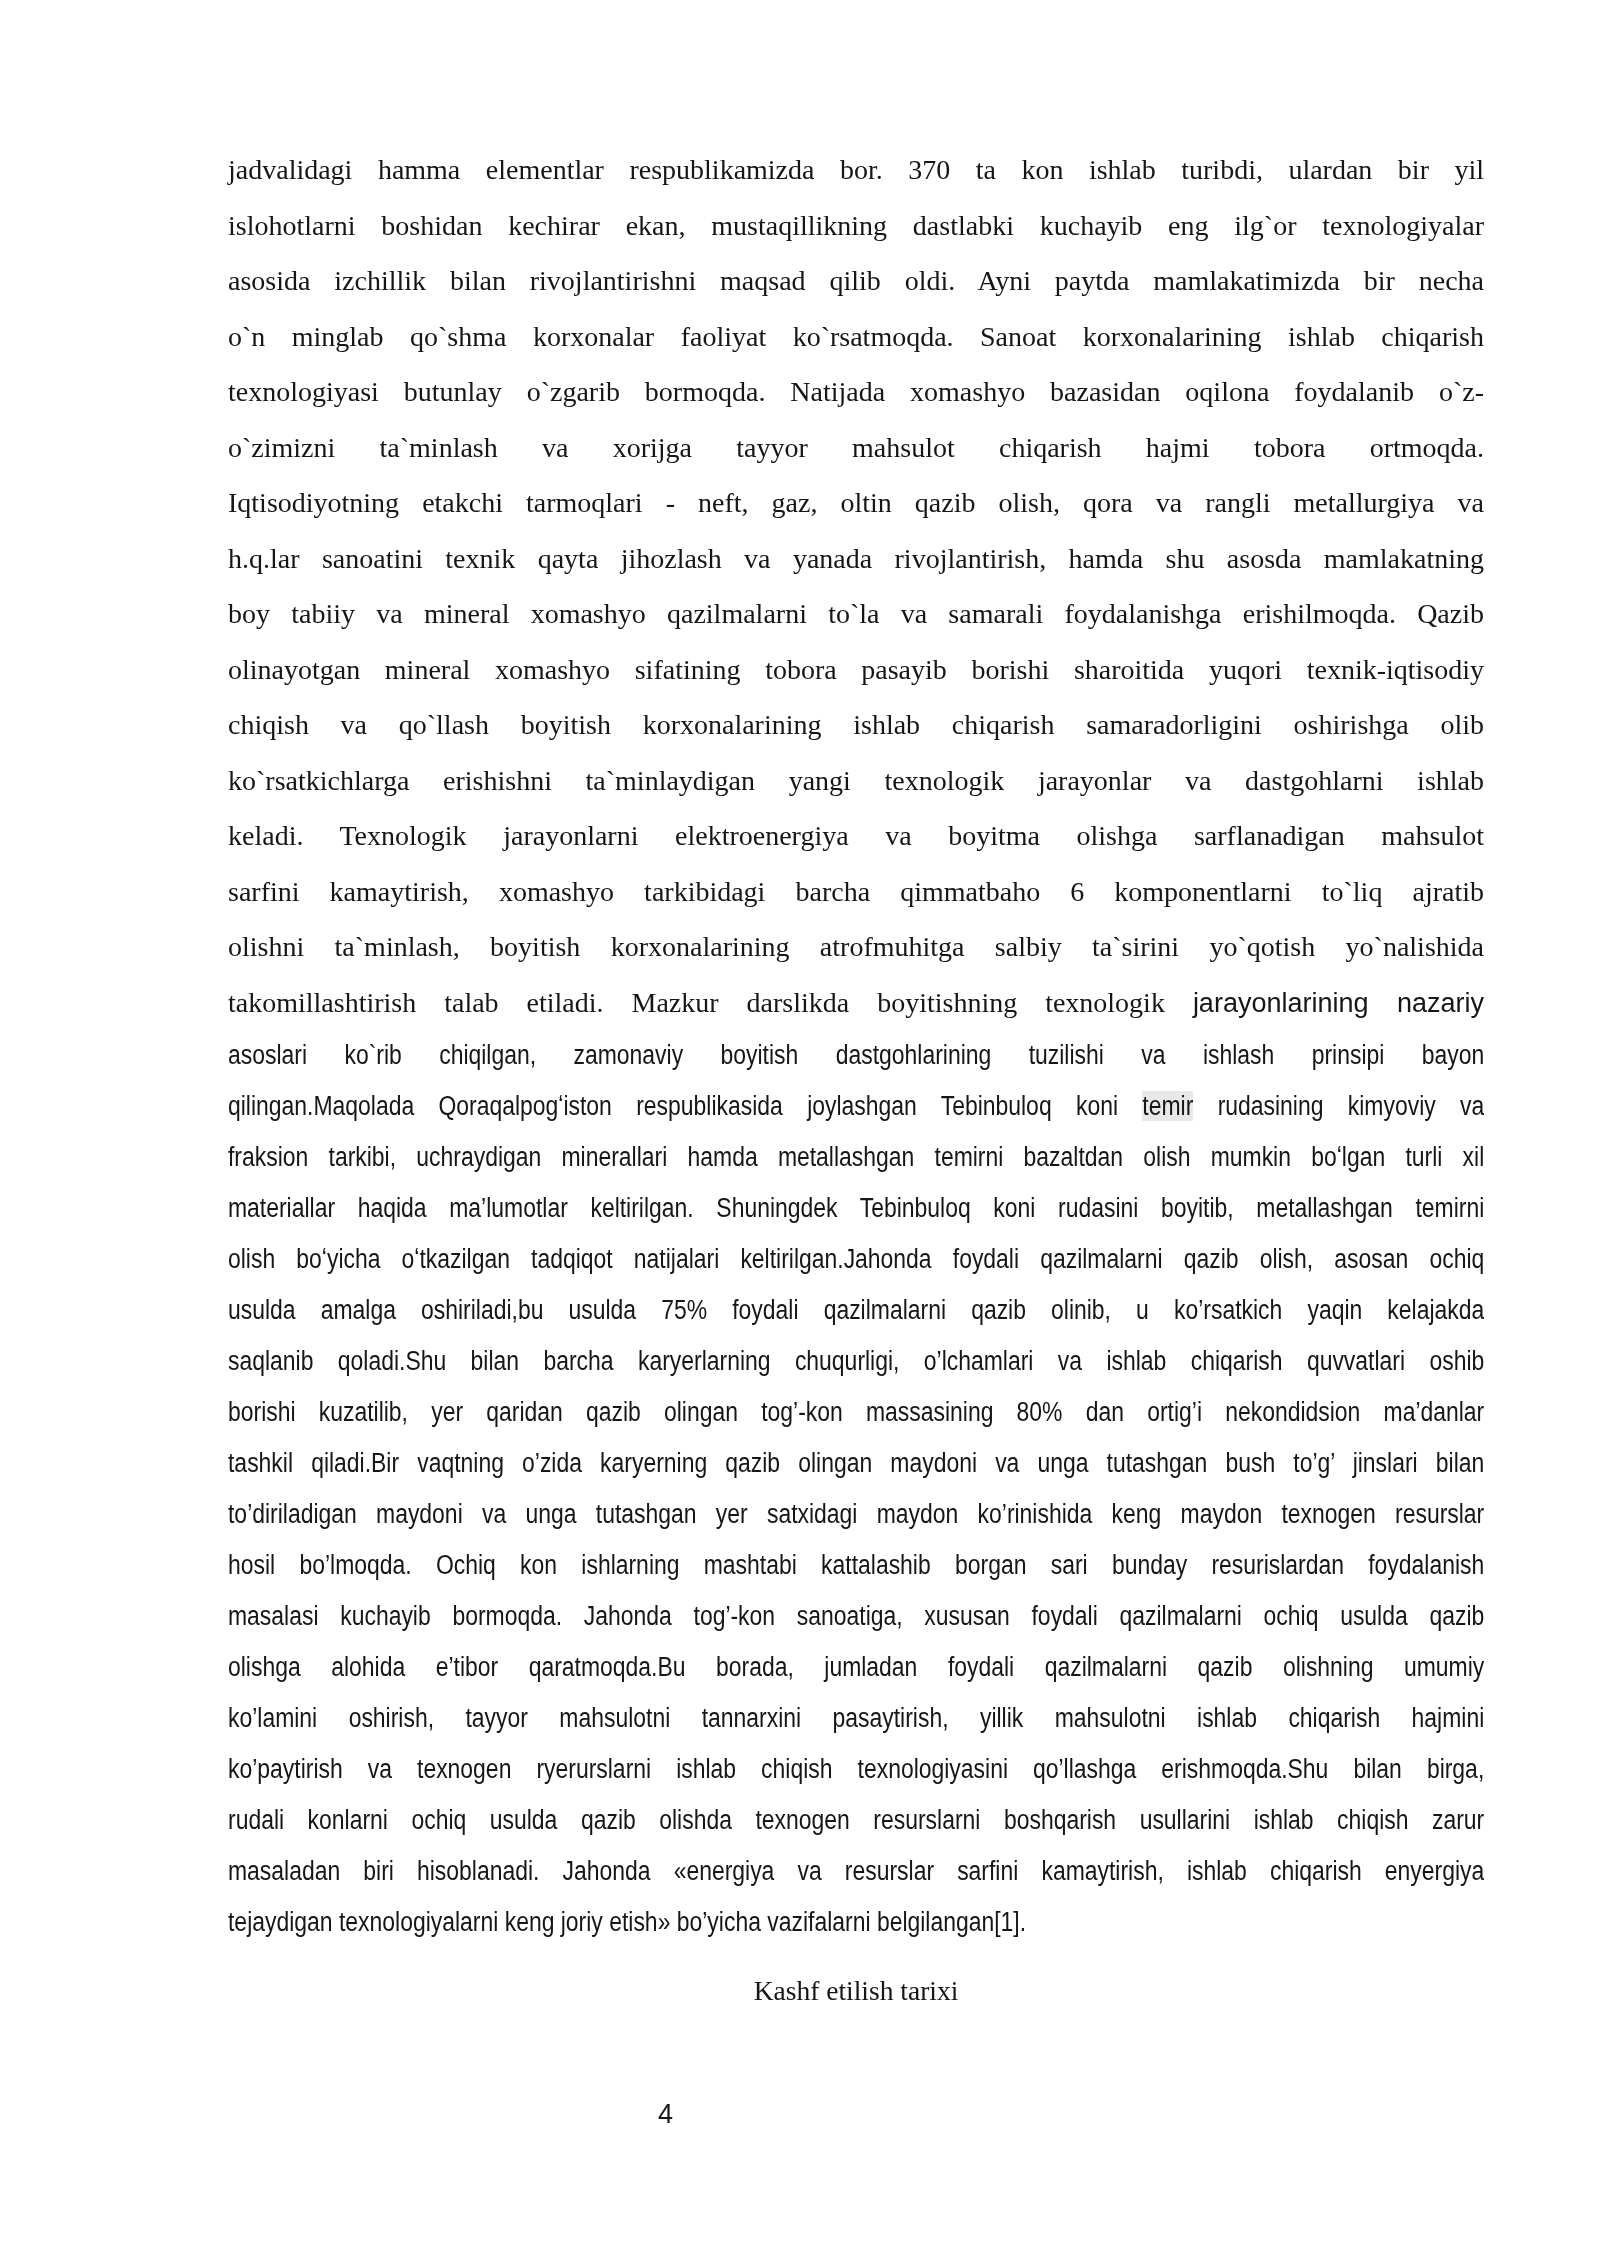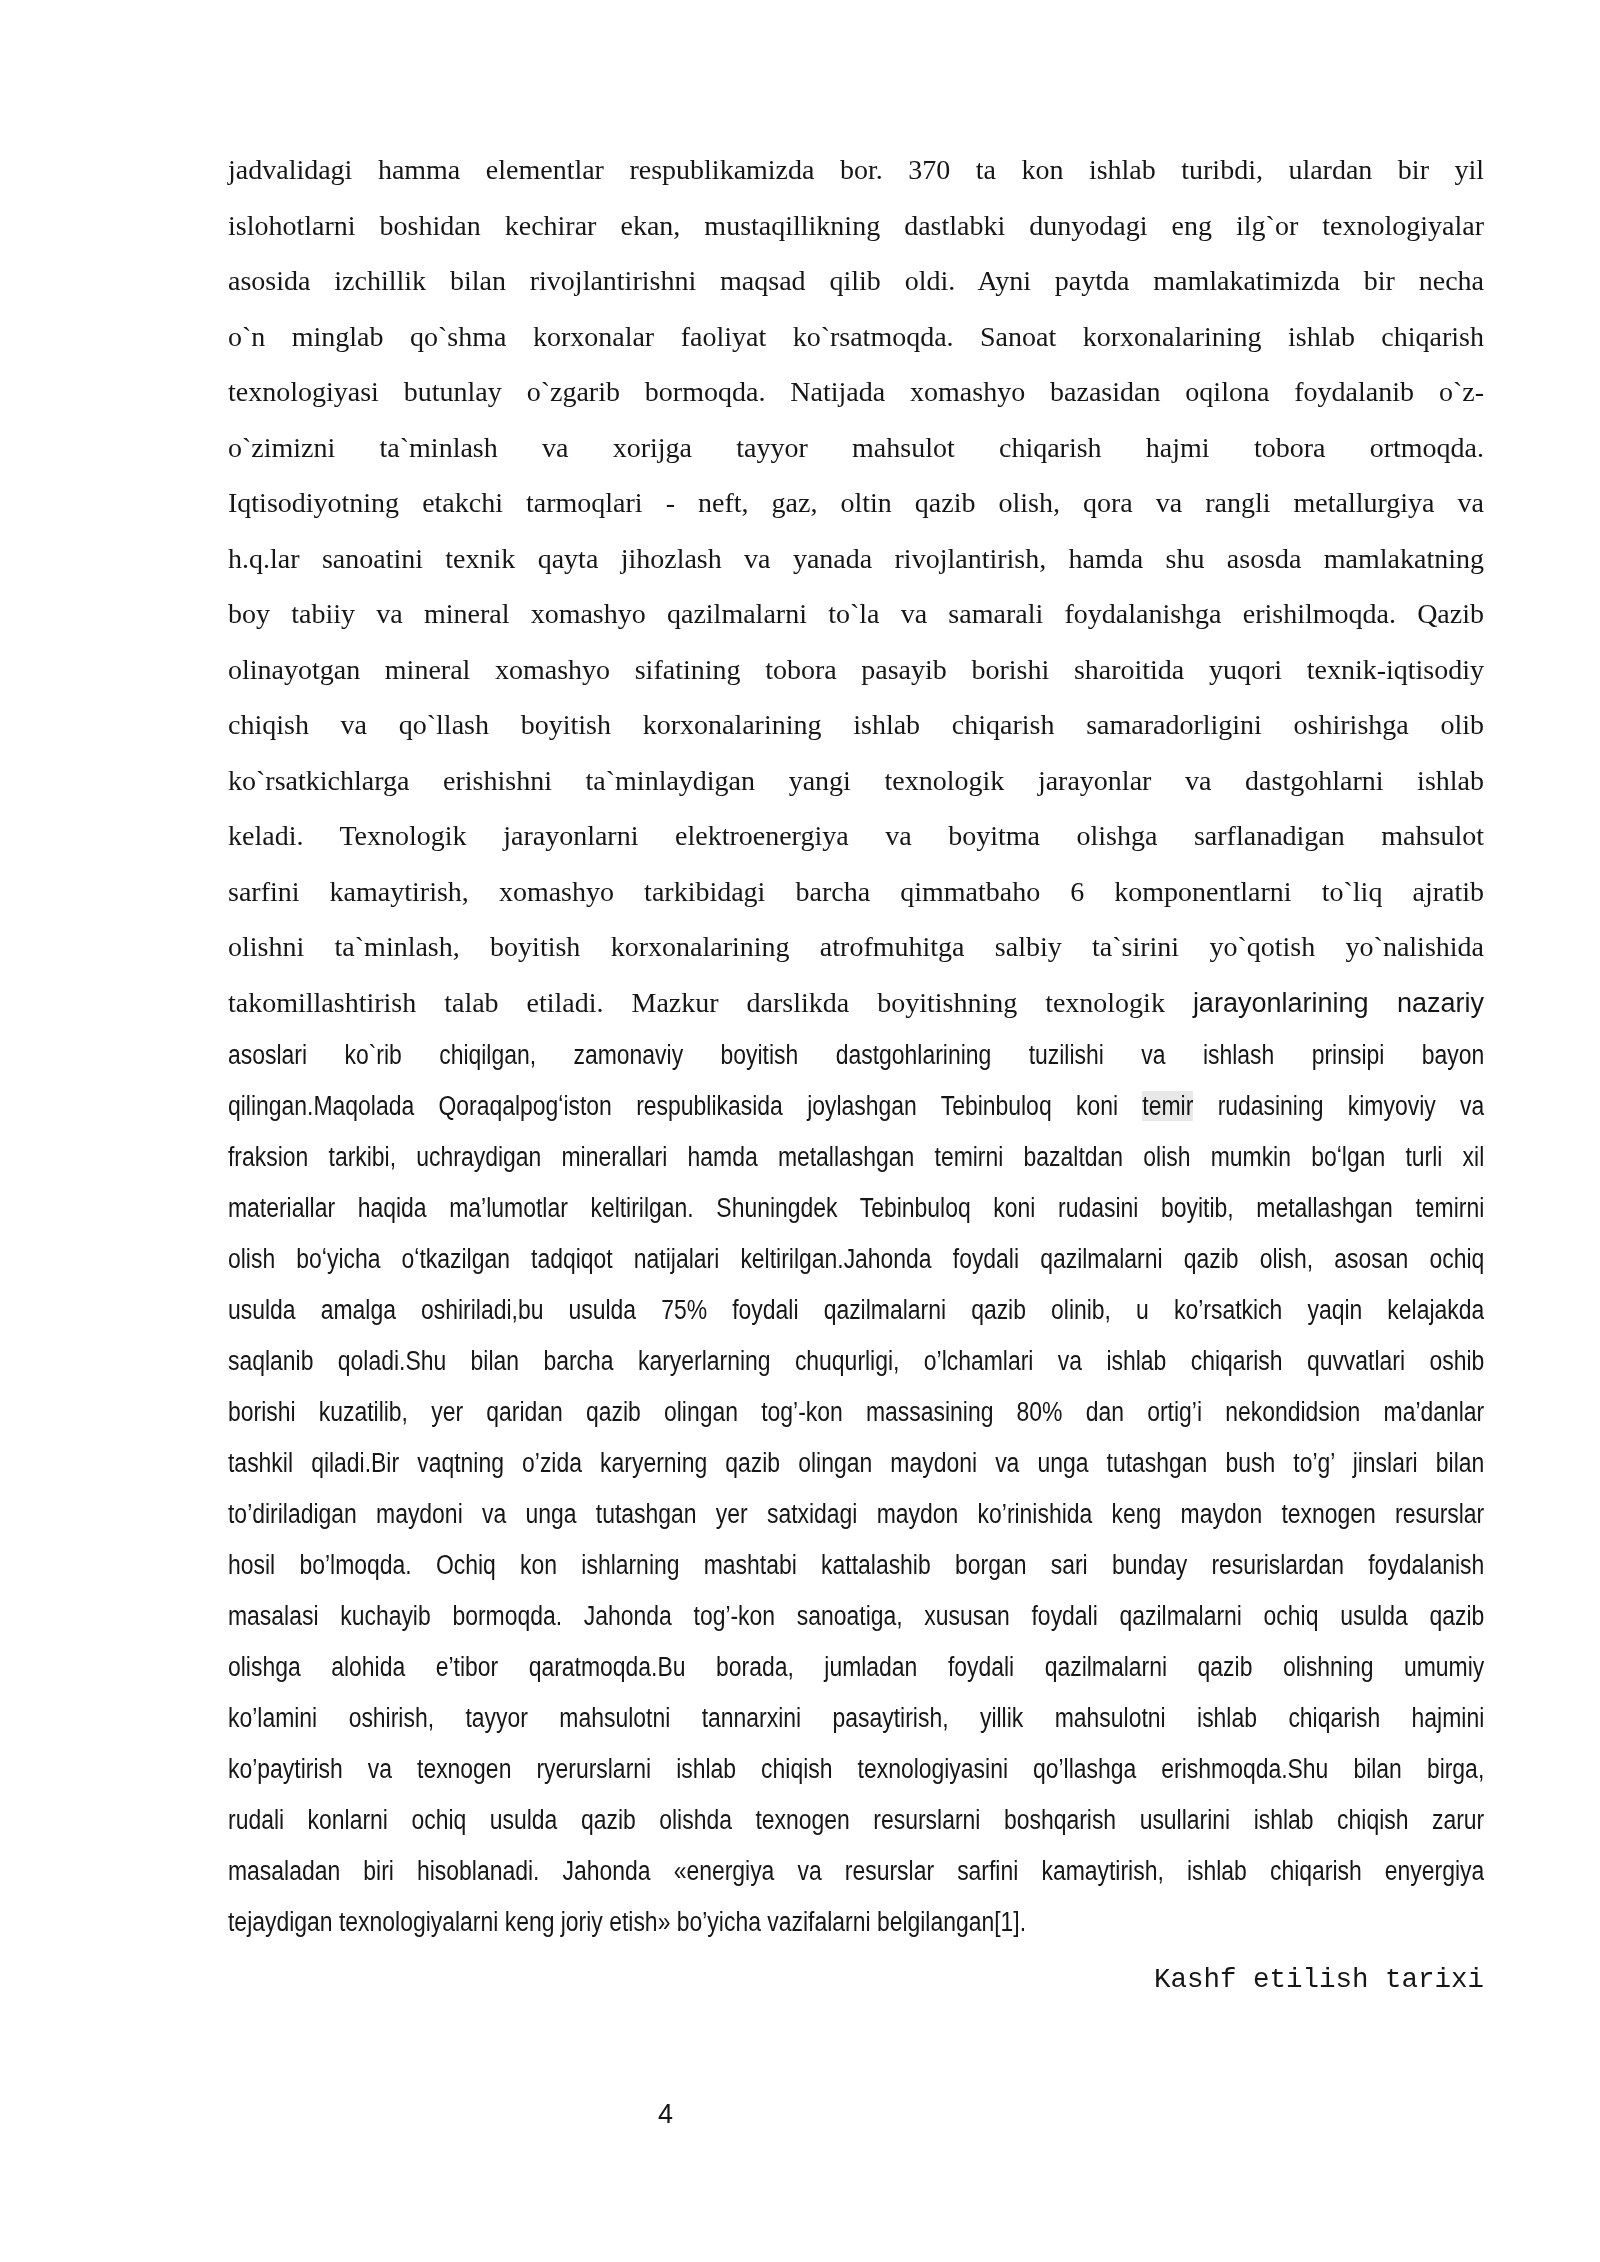--- a/index.html
+++ b/index.html
@@ -45,44 +45,44 @@
     transform-origin: 0 50%;
   }
   .run-sans {
     font-family: Liberation Sans, sans-serif;
     font-size: 27px;
   }
   .hl {
     background: #e8e8e8;
   }
   .heading {
-    font-family: Liberation Mono, monospace;
+    font-family: Liberation Serif, serif;
     font-size: 27.5px;
     line-height: 34px;
-    margin-top: 15px;
+    margin-top: 26px;
     width: 1256px;
-    text-align: right;
+    text-align: center;
   }
   .page-num {
     position: absolute;
     left: 658px;
     top: 2098px;
     font-family: "Liberation Sans", sans-serif;
     font-size: 27px;
     line-height: 32px;
   }
 </style>
 </head>
 <body>
 
 <div class="page">
   <div class="textblock">
     <div>
         <div class="line serif just"><span>jadvalidagi hamma elementlar respublikamizda bor. 370 ta kon ishlab turibdi, ulardan bir yil</span></div>
-        <div class="line serif just"><span>islohotlarni boshidan kechirar ekan, mustaqillikning dastlabki dunyodagi eng ilg`or texnologiyalar</span></div>
+        <div class="line serif just"><span>islohotlarni boshidan kechirar ekan, mustaqillikning dastlabki kuchayib eng ilg`or texnologiyalar</span></div>
         <div class="line serif just"><span>asosida izchillik bilan rivojlantirishni maqsad qilib oldi. Ayni paytda mamlakatimizda bir necha</span></div>
         <div class="line serif just"><span>o`n minglab qo`shma korxonalar faoliyat ko`rsatmoqda. Sanoat korxonalarining ishlab chiqarish</span></div>
         <div class="line serif just"><span>texnologiyasi butunlay o`zgarib bormoqda. Natijada xomashyo bazasidan oqilona foydalanib o`z-</span></div>
         <div class="line serif just"><span>o`zimizni ta`minlash va xorijga tayyor mahsulot chiqarish hajmi tobora ortmoqda.</span></div>
         <div class="line serif just"><span>Iqtisodiyotning etakchi tarmoqlari - neft, gaz, oltin qazib olish, qora va rangli metallurgiya va</span></div>
         <div class="line serif just"><span>h.q.lar sanoatini texnik qayta jihozlash va yanada rivojlantirish, hamda shu asosda mamlakatning</span></div>
         <div class="line serif just"><span>boy tabiiy va mineral xomashyo qazilmalarni to`la va samarali foydalanishga erishilmoqda. Qazib</span></div>
         <div class="line serif just"><span>olinayotgan mineral xomashyo sifatining tobora pasayib borishi sharoitida yuqori texnik-iqtisodiy</span></div>
         <div class="line serif just"><span>chiqish va qo`llash boyitish korxonalarining ishlab chiqarish samaradorligini oshirishga olib</span></div>
         <div class="line serif just"><span>ko`rsatkichlarga erishishni ta`minlaydigan yangi texnologik jarayonlar va dastgohlarni ishlab</span></div>

